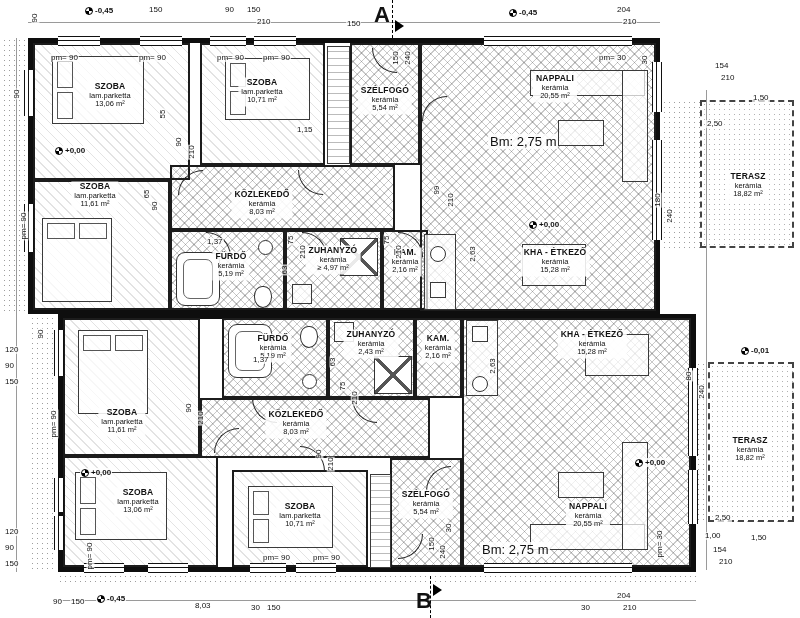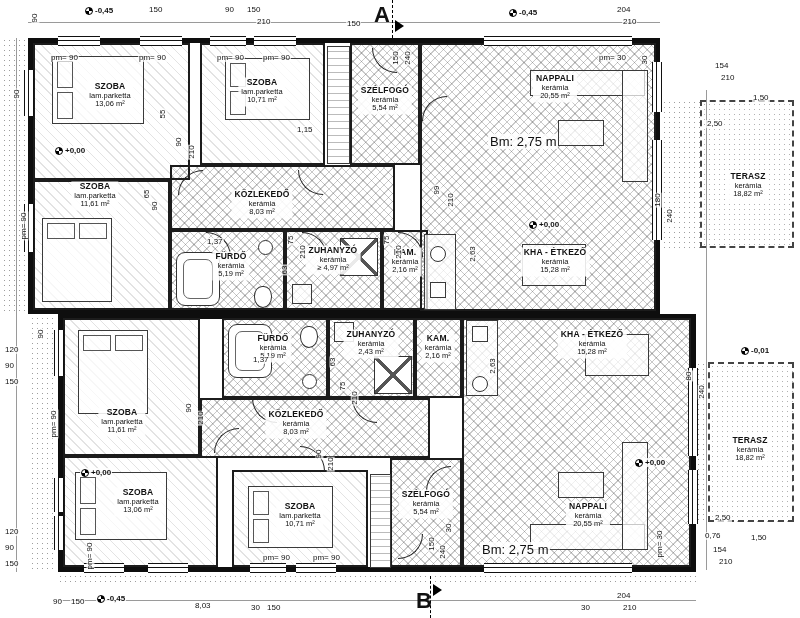--- a/index.html
+++ b/index.html
@@ -400,21 +400,21 @@
       <span class="dim" style="left: 312px; top: 554px;">pm= 90</span>
       <span class="dim" style="left: 616px; top: 592px;">204</span>
       <span class="dim" style="left: 622px; top: 604px;">210</span>
       <span class="dim" style="left: 580px; top: 604px;">30</span>
       <span class="dim" style="left: 194px; top: 602px;">8,03</span>
       <span class="dim" style="left: 52px; top: 598px;">90</span>
       <span class="dim" style="left: 70px; top: 598px;">150</span>
       <span class="dim" style="left: 250px; top: 604px;">30</span>
       <span class="dim" style="left: 266px; top: 604px;">150</span>
       <span class="dim" style="left: 714px; top: 514px;">2,50</span>
-      <span class="dim" style="left: 704px; top: 532px;">0,76</span>
+      <span class="dim" style="left: 704px; top: 532px;">1,00</span>
       <span class="dim" style="left: 750px; top: 534px;">1,50</span>
       <span class="dim" style="left: 712px; top: 546px;">154</span>
       <span class="dim" style="left: 718px; top: 558px;">210</span>
     </div>
 
   <div class="secline" style="left:392px;top:0;height:38px"></div>
   <div class="secline" style="left:430px;top:576px;height:42px"></div>
   <span class="secletter" style="left:374px;top:2px">A</span>
   <span class="secletter" style="left:416px;top:588px">B</span>
   <div class="sectri" style="left:395px;top:20px"></div>

